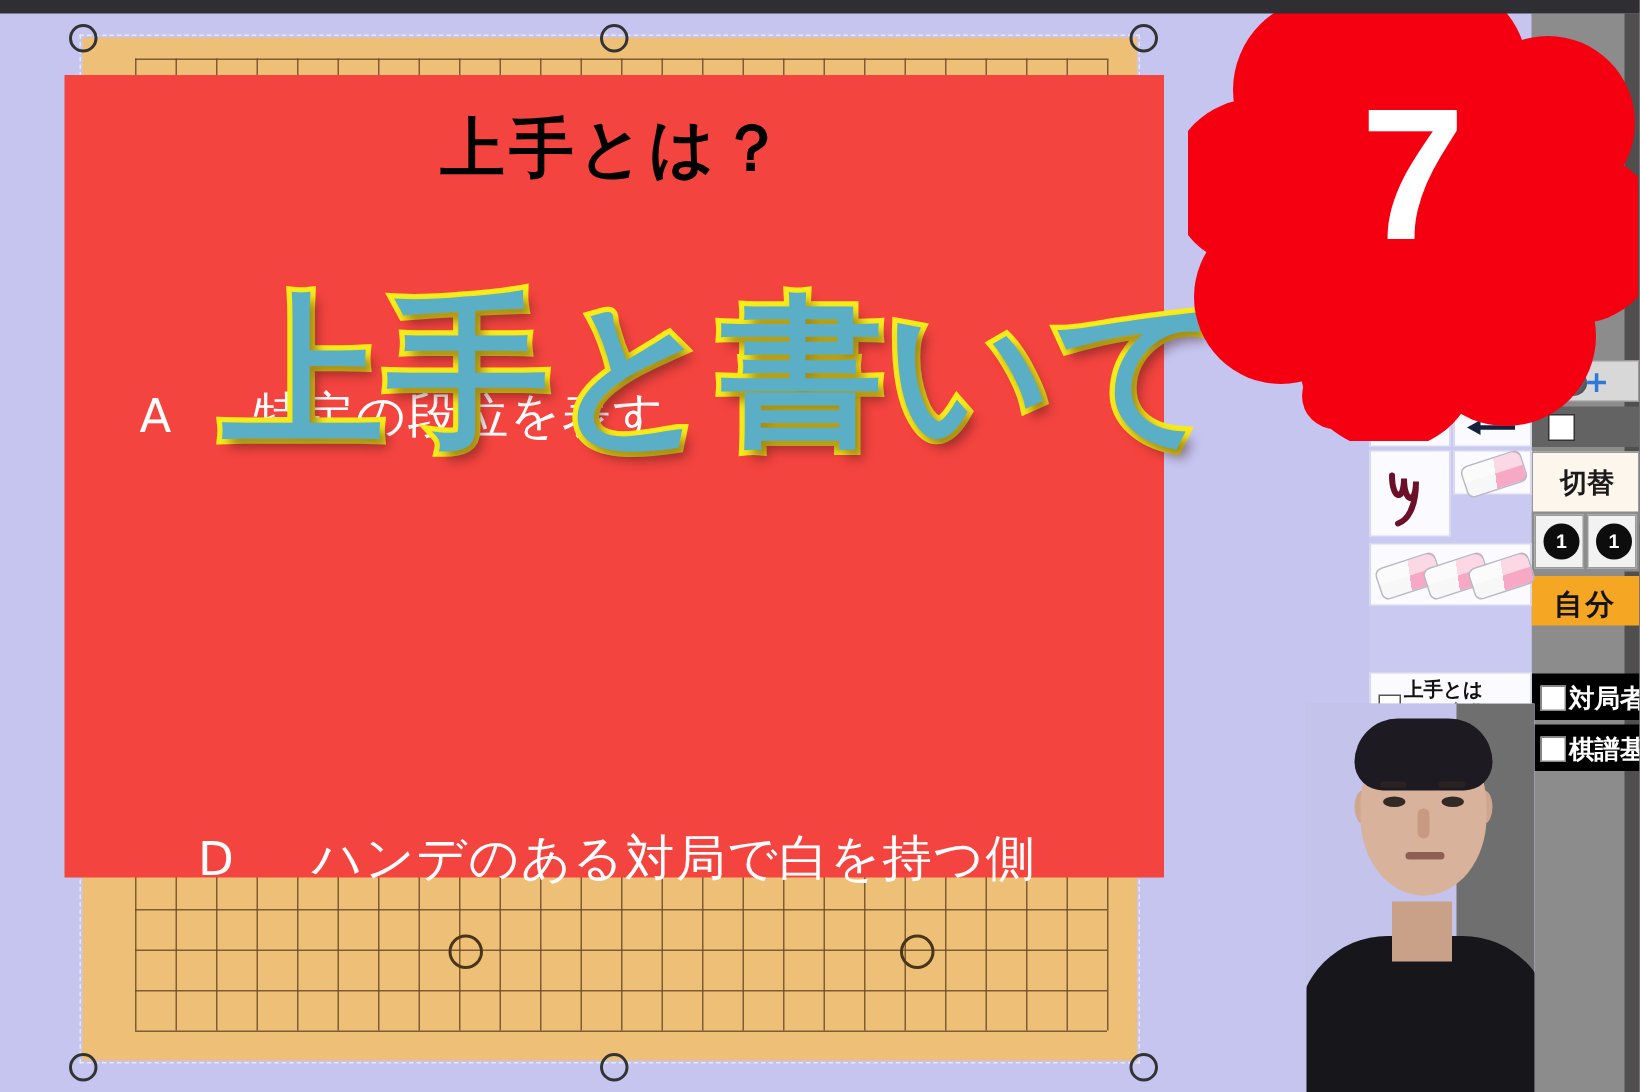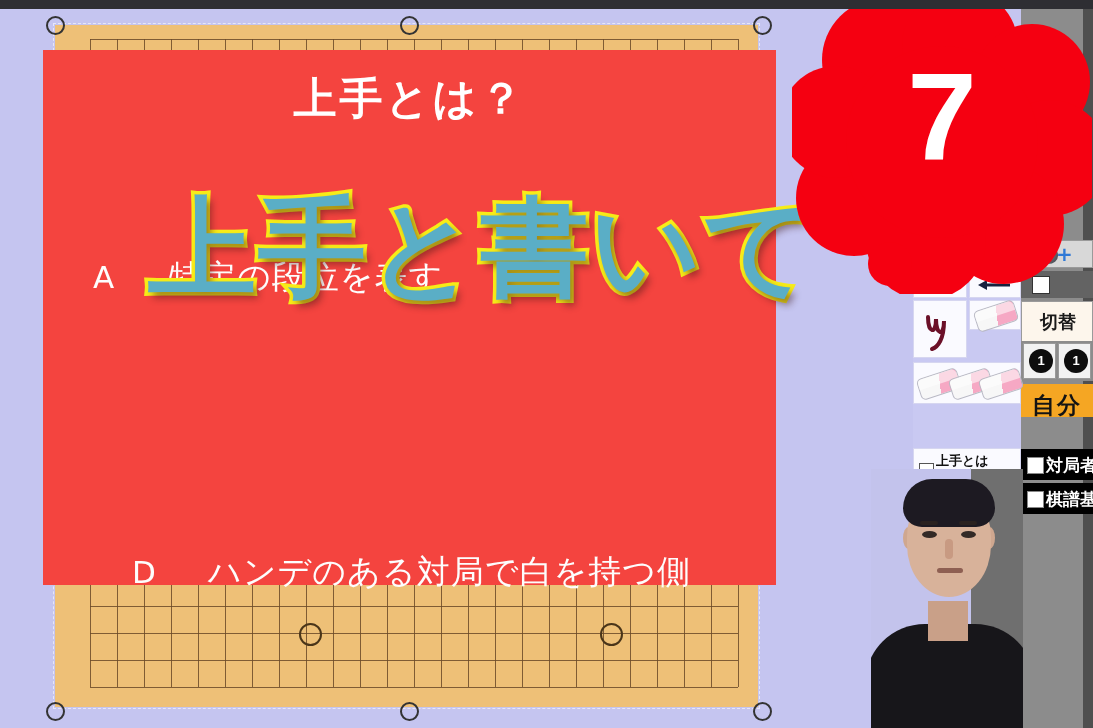--- a/index.html
+++ b/index.html
@@ -22,21 +22,21 @@
   .stone{position:absolute;width:19px;height:19px;border:2px solid #4a3519;border-radius:50%;background:transparent;}
 
   
   .sel-border{position:absolute;left:53px;top:23px;width:707px;height:686px;
      border:1px dashed #e7e7f7;box-sizing:border-box;z-index:12;pointer-events:none;}
   .handle{position:absolute;width:15px;height:15px;border:2px solid #333;border-radius:50%;
      background:transparent;z-index:13;}
 
   
   .quiz{position:absolute;left:43px;top:50px;width:733px;height:535px;background:#f4443f;z-index:15;}
-  .quiz-title{position:absolute;left:0;top:20px;width:733px;text-align:center;color:#ffffff;
+  .quiz-title{position:absolute;left:0;top:20px;width:733px;text-align:center;color:#000000;
      font-size:43px;font-weight:700;letter-spacing:3px;font-family:Liberation Serif, serif;}
   .opt{position:absolute;color:#fdfdfd;font-size:33px;font-weight:500;letter-spacing:1px;
      white-space:nowrap;font-family:"DejaVu Sans",sans-serif;}
   .opt .ltr{display:inline-block;width:76px;font-size:31px;}
   .opt-a{left:50px;top:205px;}
   .opt-b{left:50px;top:303px;}
   .opt-c{left:50px;top:403px;}
   .opt-d{left:58px;top:500px;margin-left:31px;}
 
   
@@ -79,21 +79,21 @@
   .sb-switch{top:292px;height:48px;background:#fdf6ec;border:1px solid #9a9a9a;}
   .sb-switch-lbl{position:absolute;left:0;top:8px;width:72px;text-align:center;color:#1a1a1a;
      font-size:18px;font-weight:700;font-family:"DejaVu Sans",sans-serif;}
   .sb-stones{top:332px;height:40px;background:#8c8c8c;}
   .stone-btn{position:absolute;top:2px;width:33px;height:36px;background:#f2f2f2;border:1px solid #9a9a9a;box-sizing:border-box;}
   .stone-btn .dot{position:absolute;left:5px;top:5px;width:24px;height:24px;border-radius:50%;background:#0d0d0d;}
   .stone-btn .dot span{position:absolute;left:0;top:0;width:24px;height:24px;line-height:24px;
      text-align:center;color:#fff;font-size:13px;font-weight:700;font-family:"Liberation Sans",sans-serif;}
   .sb-self{top:375px;height:33px;background:#f5a623;}
   .sb-self-lbl{position:absolute;left:0;top:6px;width:72px;text-align:center;color:#141414;
-     font-size:23px;font-weight:700;letter-spacing:2px;font-family:Liberation Sans, sans-serif;}
+     font-size:19px;font-weight:700;letter-spacing:2px;font-family:Liberation Sans, sans-serif;}
   .sb-blk{position:absolute;left:0;width:72px;height:31px;background:#000;box-sizing:border-box;}
   .sb-blk .bx{position:absolute;left:6px;top:8px;width:15px;height:15px;background:#fff;border:1px solid #888;}
   .sb-blk .bl{position:absolute;left:25px;top:5px;color:#fff;font-size:17px;font-weight:700;
      font-family:"DejaVu Sans",sans-serif;white-space:nowrap;}
   .sb-b1{top:440px;} .sb-b2{top:474px;}
   .sb-dark-edge{position:absolute;left:62px;top:0;width:10px;height:719px;background:#4f4f4f;}
 
   
   .cam{position:absolute;left:871px;top:469px;width:152px;height:259px;z-index:25;overflow:hidden;background:#c0c0ea;}
   .cam-bg{position:absolute;left:0;top:0;width:152px;height:259px;background:#c3c3ec;}

